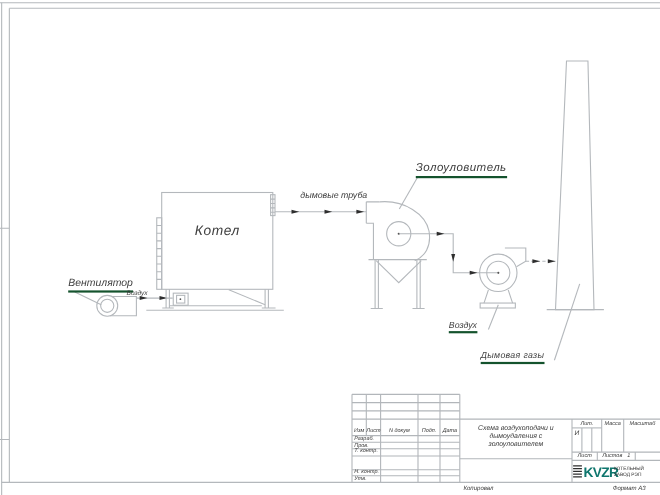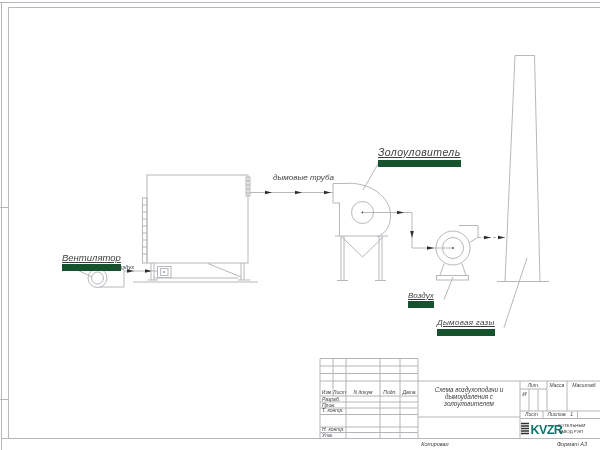--- a/index.html
+++ b/index.html
@@ -5,21 +5,21 @@
   html,body{margin:0;padding:0;background:#fff;}
   #sheet{
     position:relative;width:600px;height:450px;background:#ffffff;
     overflow:hidden;font-family:"Liberation Sans",sans-serif;
   }
   #canvas{position:absolute;left:0;top:0;}
   .lbl{
     position:absolute;font-style:italic;color:#3f3f3f;white-space:nowrap;
     font-family:"Liberation Sans",sans-serif;line-height:1.1;
   }
-  .u{border-bottom:7px solid #14532d;padding-bottom:1px;text-decoration:underline;}
+  .u{border-bottom:2px solid #14532d;padding-bottom:1px;}
   .tb{
     position:absolute;font-style:italic;color:#3a3a3a;white-space:nowrap;
     font-family:"Liberation Sans",sans-serif;line-height:1.05;
   }
   .ctr{text-align:center;}
   .logo-text{
     position:absolute;font-style:normal;font-weight:bold;color:#0f766e;
     letter-spacing:-0.6px;font-family:Liberation Sans, sans-serif;text-align:center;
   }
   .company{
@@ -143,20 +143,21 @@
       <path d="M520,381 V438.5"></path>
       <path d="M547,381 V411 M567,381 V411"></path>
       <path d="M529,389 V411 M538,389 V411"></path>
       <path d="M543,411 V418.5 M577.5,411 V418.5"></path>
       <path d="M521,423.5 h8 M521,426 h8 M521,428.5 h8 M521,431 h8 M521,433.5 h8" stroke="#2e2e2e" stroke-width="1.3"></path>
     </g>
   </svg>
 
   <div class="lbl u" style="left:62px;top:253px;font-size:9.5px;">Вентилятор</div>
   <div class="lbl" style="left:115px;top:264px;font-size:6px;">Воздух</div>
+  <div class="lbl" style="left:147px;top:204px;width:101px;text-align:center;font-size:12.5px;letter-spacing:0.5px;">Котел</div>
   <div class="lbl" style="left:273px;top:174px;font-size:8px;">дымовые труба</div>
   <div class="lbl u" style="left:378px;top:147px;font-size:10.5px;letter-spacing:0.4px;">Золоуловитель</div>
   <div class="lbl u" style="left:408px;top:291.5px;font-size:8px;">Воздух</div>
   <div class="lbl u" style="left:437px;top:319px;font-size:8px;letter-spacing:0.3px;">Дымовая газы</div>
 
   <div class="tb ctr" style="left:320px;top:389.5px;width:13px;font-size:5px;">Изм</div>
   <div class="tb ctr" style="left:333px;top:389.5px;width:13px;font-size:5px;">Лист</div>
   <div class="tb ctr" style="left:346px;top:389.5px;width:34px;font-size:5px;">N докум</div>
   <div class="tb ctr" style="left:380px;top:389.5px;width:20px;font-size:5px;">Подп.</div>
   <div class="tb ctr" style="left:400px;top:389.5px;width:18px;font-size:5px;">Дата</div>

